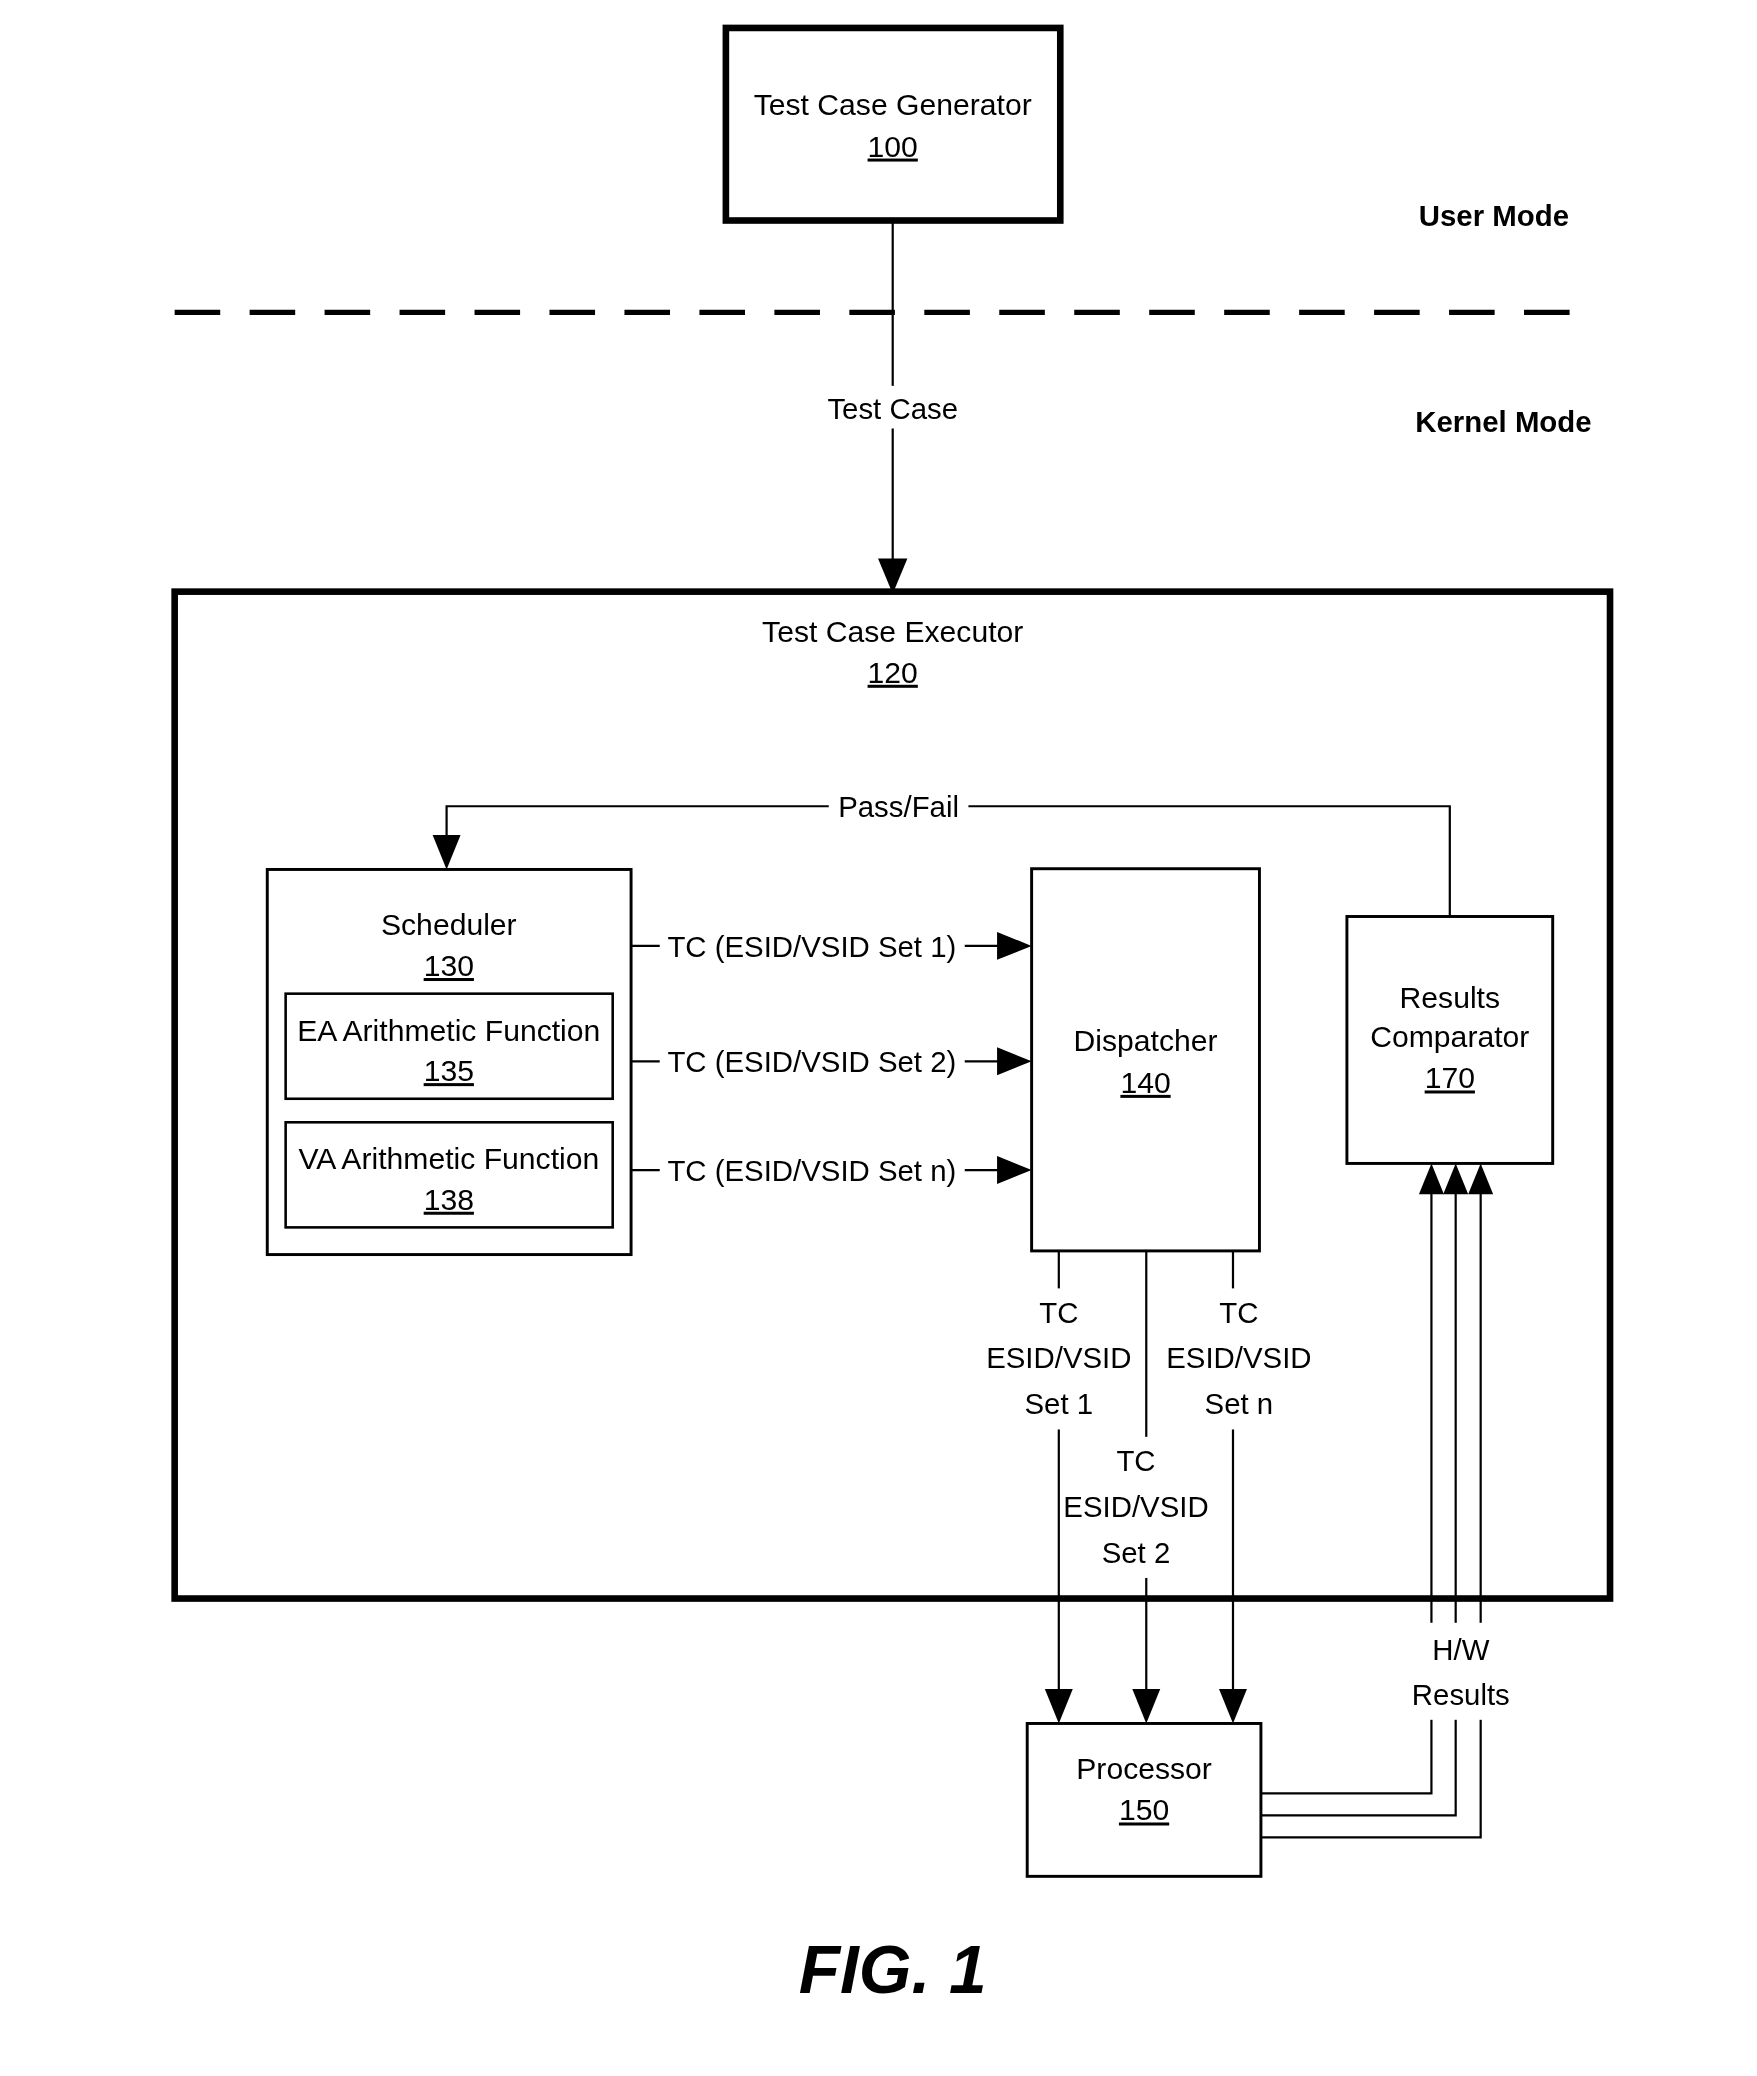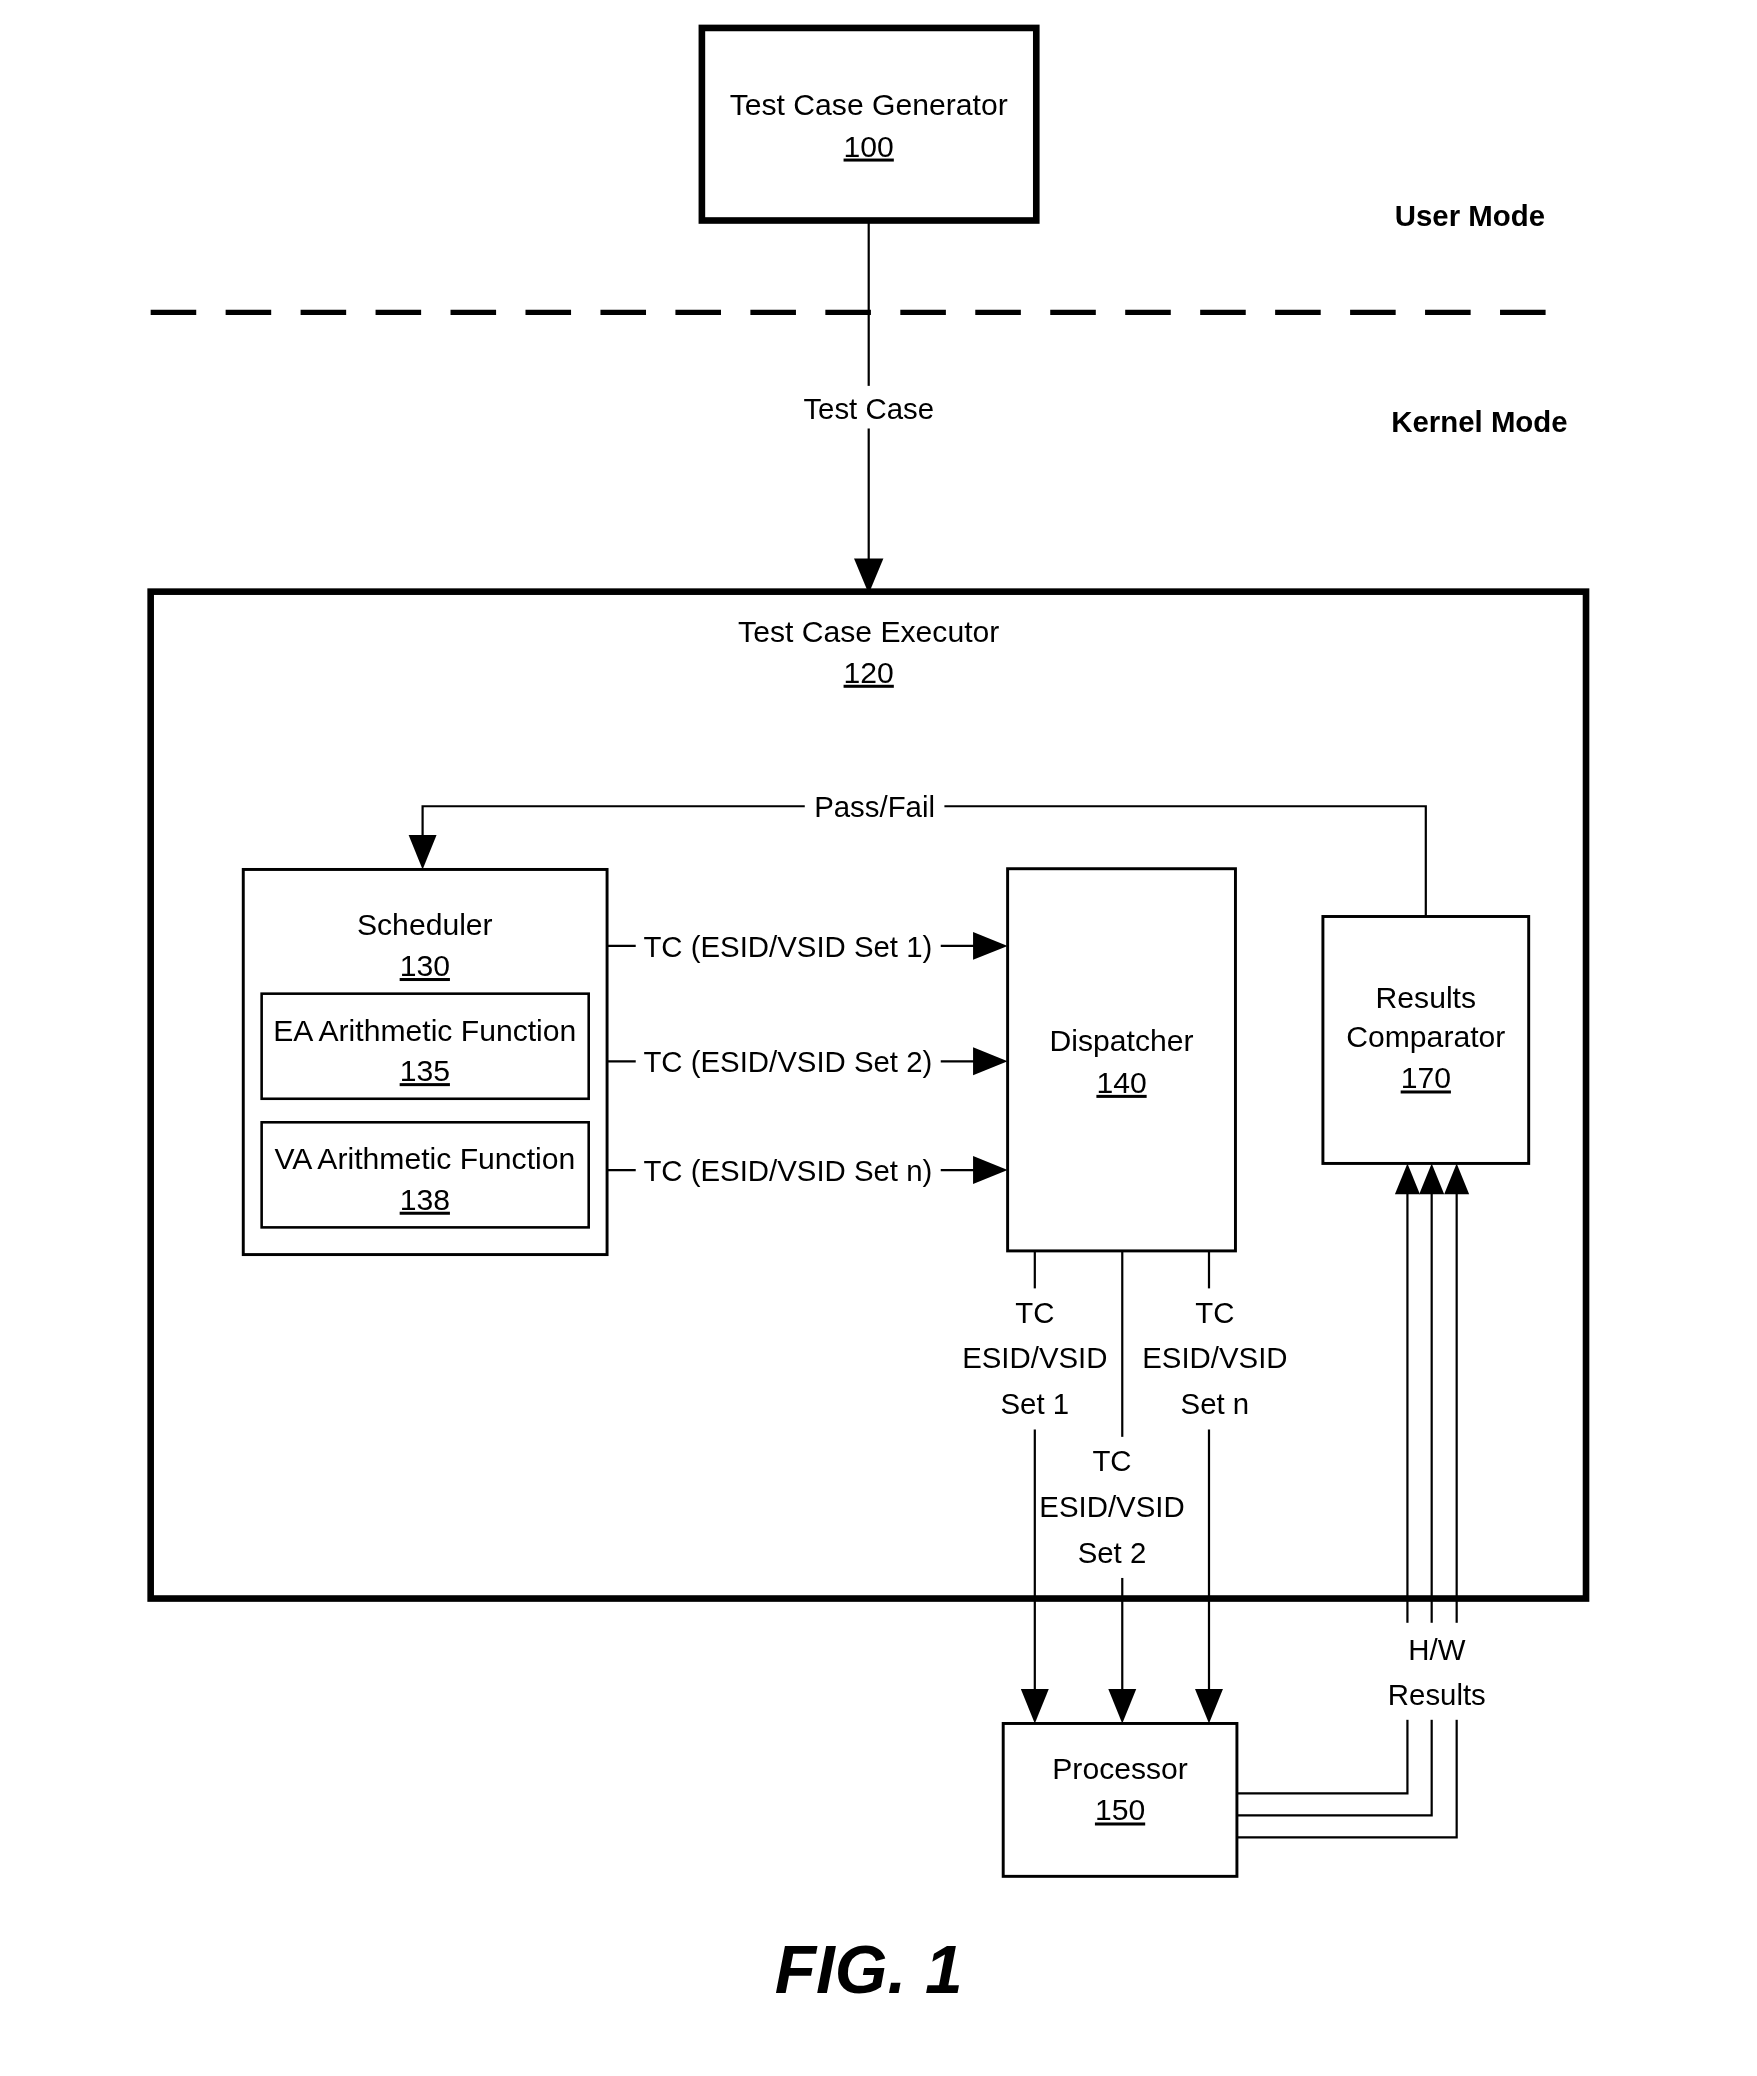--- a/index.html
+++ b/index.html
@@ -11,20 +11,21 @@
     width: 1758px;
     height: 2077px;
     font-family: "Liberation Sans", sans-serif;
     color: #000000;
     overflow: hidden;
   }
   #figure-root {
     position: relative;
     width: 1664px;
     height: 2077px;
+    margin-left: 24px;
   }
   svg#diagram {
     display: block;
     width: 1758px;
     height: 2077px;
   }
   .box-thick {
     fill: #ffffff;
     stroke: #000000;
     stroke-width: 9;

